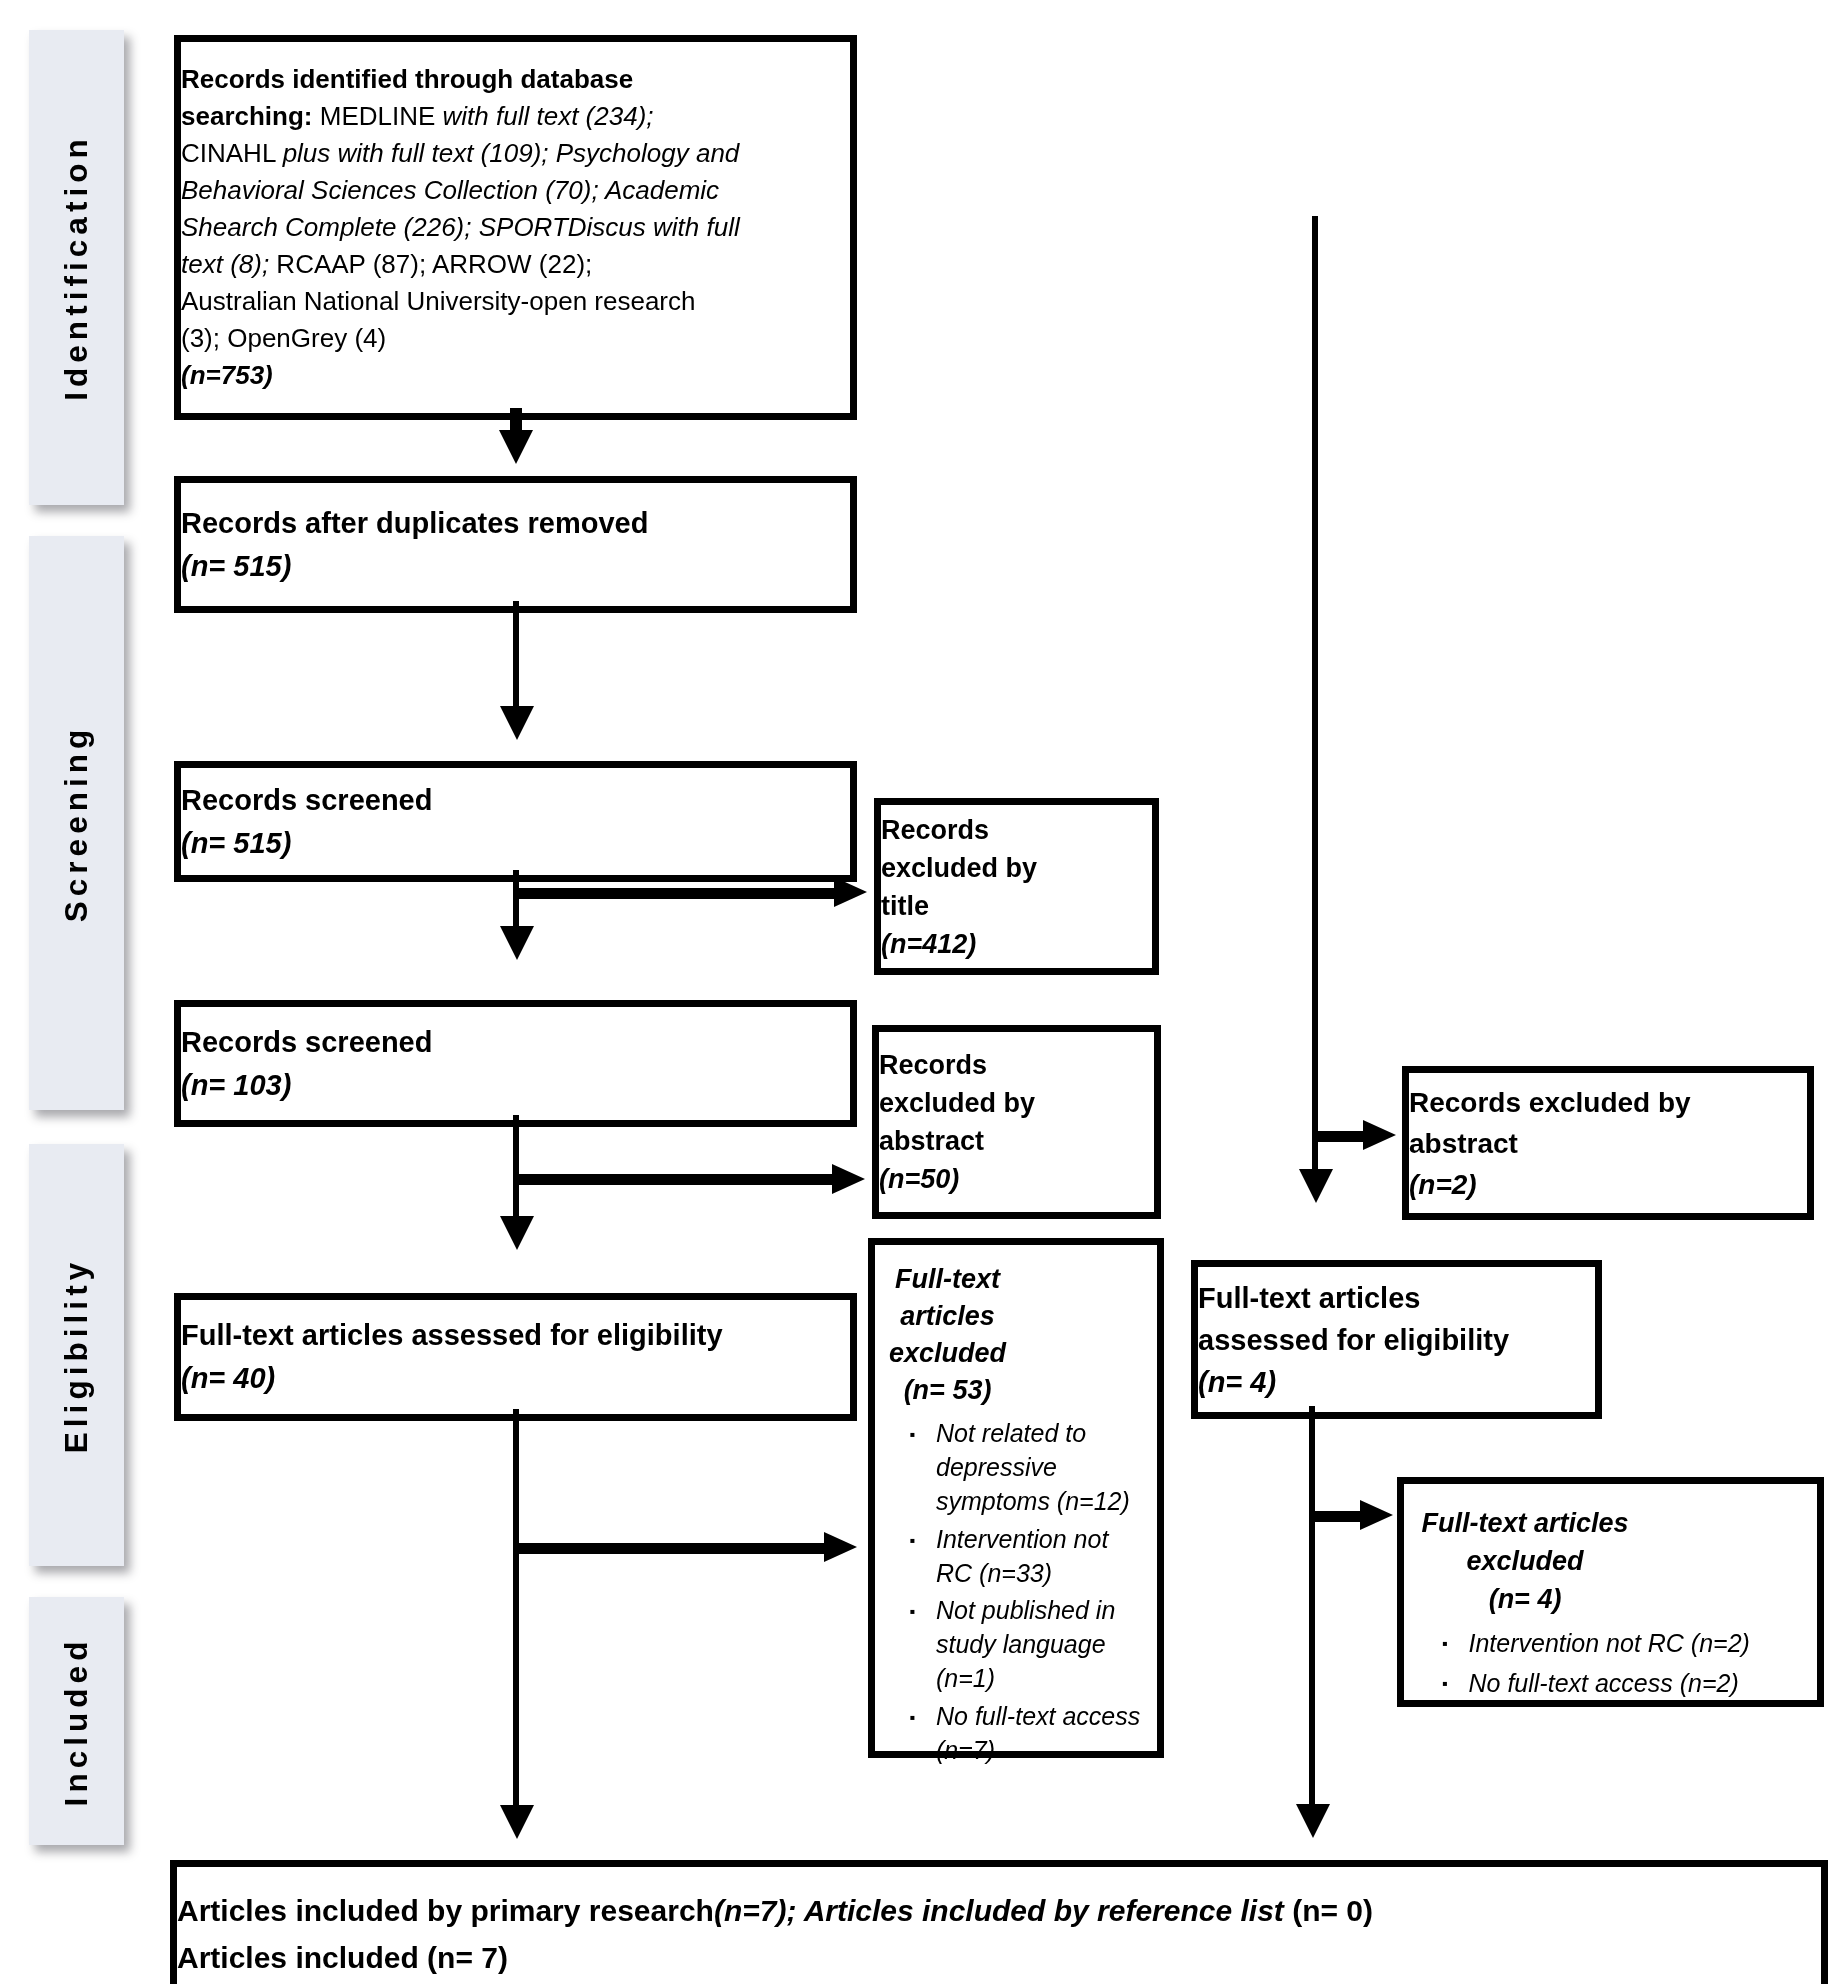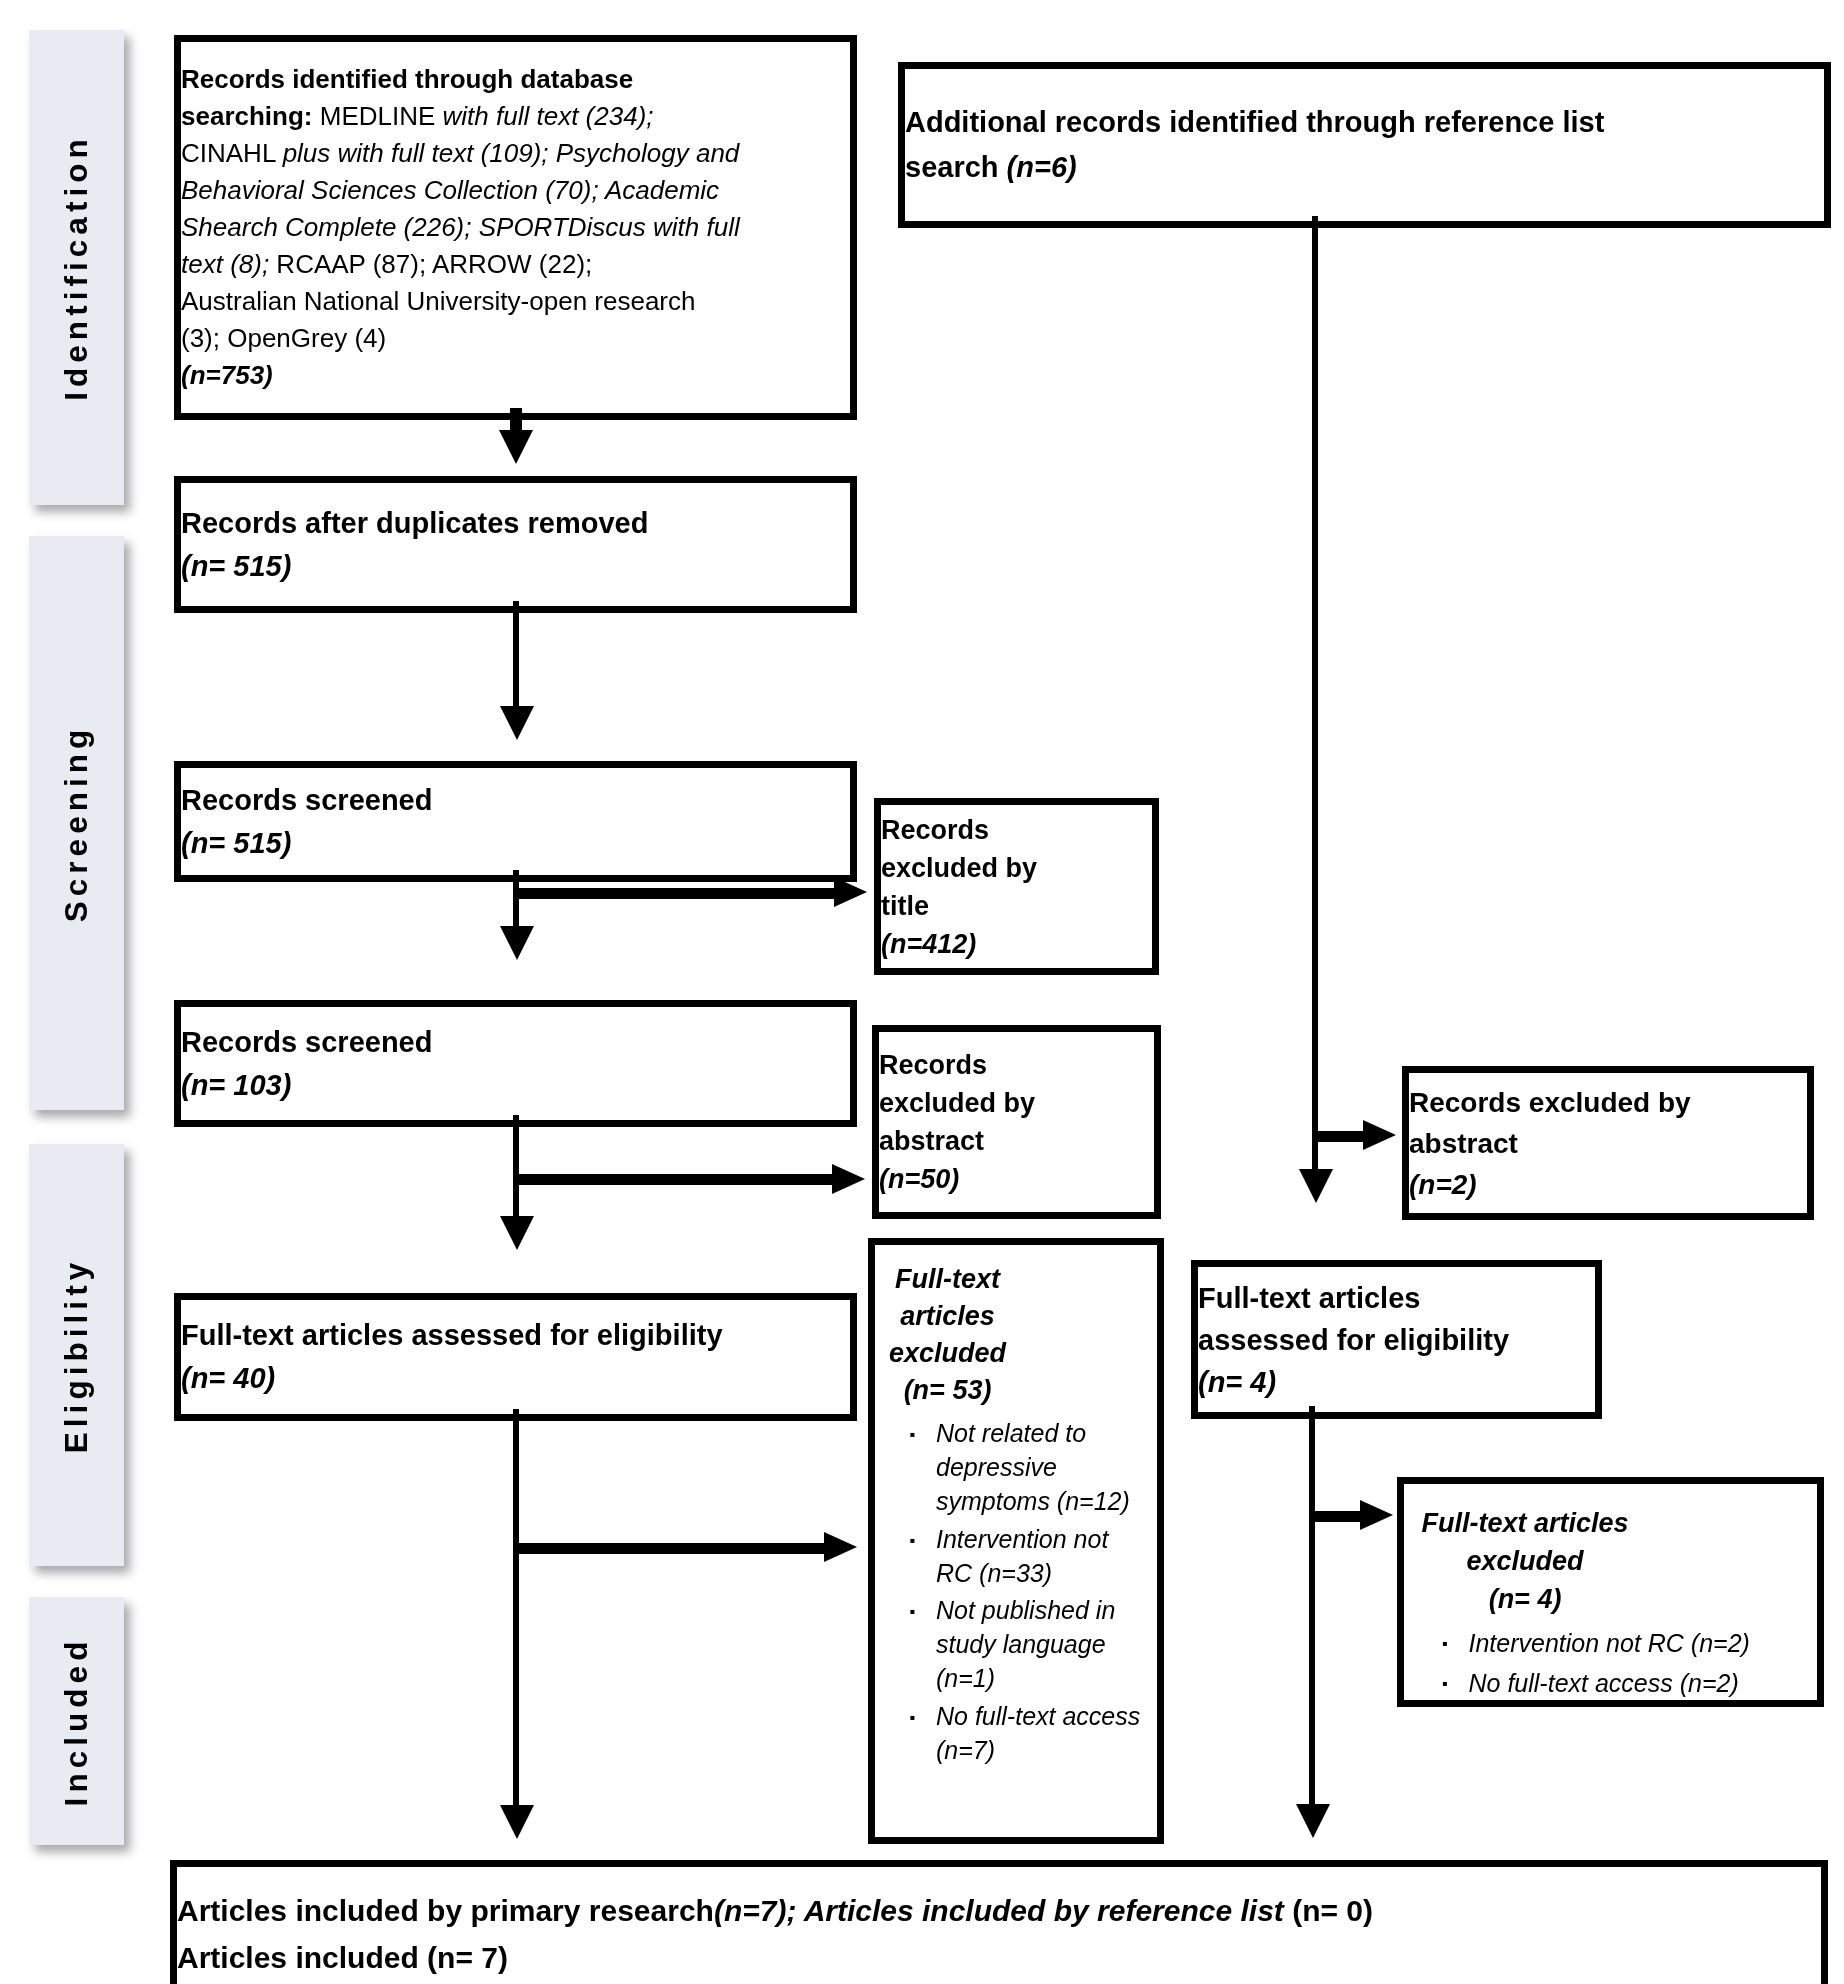--- a/index.html
+++ b/index.html
@@ -111,21 +111,21 @@
       <div class="line"><span class="s-b">excluded by</span></div>
       <div class="line"><span class="s-b">abstract</span></div>
       <div class="line"><span class="s-bi">(n=50)</span></div>
     </div>
 
   <div class="fbox box-wide" style="left:174px;top:1281px;width:683px;height:128px;">
       <div class="line"><span class="s-b">Full-text articles assessed for eligibility</span></div>
       <div class="line"><span class="s-bi">(n= 40)</span></div>
     </div>
 
-  <div class="fbox box-f" style="left:868px;top:1226px;width:296px;height:606px;">
+  <div class="fbox box-f" style="left:868px;top:1226px;width:296px;height:520px;">
     <div class="hdr">
         <div class="line"><span class="s-bi">Full-text</span></div>
         <div class="line"><span class="s-bi">articles</span></div>
         <div class="line"><span class="s-bi">excluded</span></div>
         <div class="line"><span class="s-bi">(n= 53)</span></div>
       </div>
     <div class="bullets">
         <div class="bullet-row">
           <span class="bullet-marker">▪</span>
           <span class="bullet-text">Not related to depressive symptoms (n=12)</span>
@@ -138,24 +138,20 @@
           <span class="bullet-marker">▪</span>
           <span class="bullet-text">Not published in study language (n=1)</span>
         </div>
         <div class="bullet-row">
           <span class="bullet-marker">▪</span>
           <span class="bullet-text">No full-text access (n=7)</span>
         </div>
       </div>
   </div>
 
-  <div class="fbox box-g" style="left:898px;top:50px;width:933px;height:166px;">
-      <div class="line"><span class="s-b">Additional records identified through reference list</span></div>
-      <div class="line"><span class="s-b">search </span><span class="s-bi">(n=6)</span></div>
-    </div>
 
   <div class="fbox box-i" style="left:1402px;top:1054px;width:412px;height:154px;">
       <div class="line"><span class="s-b">Records excluded by</span></div>
       <div class="line"><span class="s-b">abstract</span></div>
       <div class="line"><span class="s-bi">(n=2)</span></div>
     </div>
 
   <div class="fbox box-h" style="left:1191px;top:1248px;width:411px;height:159px;">
       <div class="line"><span class="s-b">Full-text articles</span></div>
       <div class="line"><span class="s-b">assessed for eligibility</span></div>

